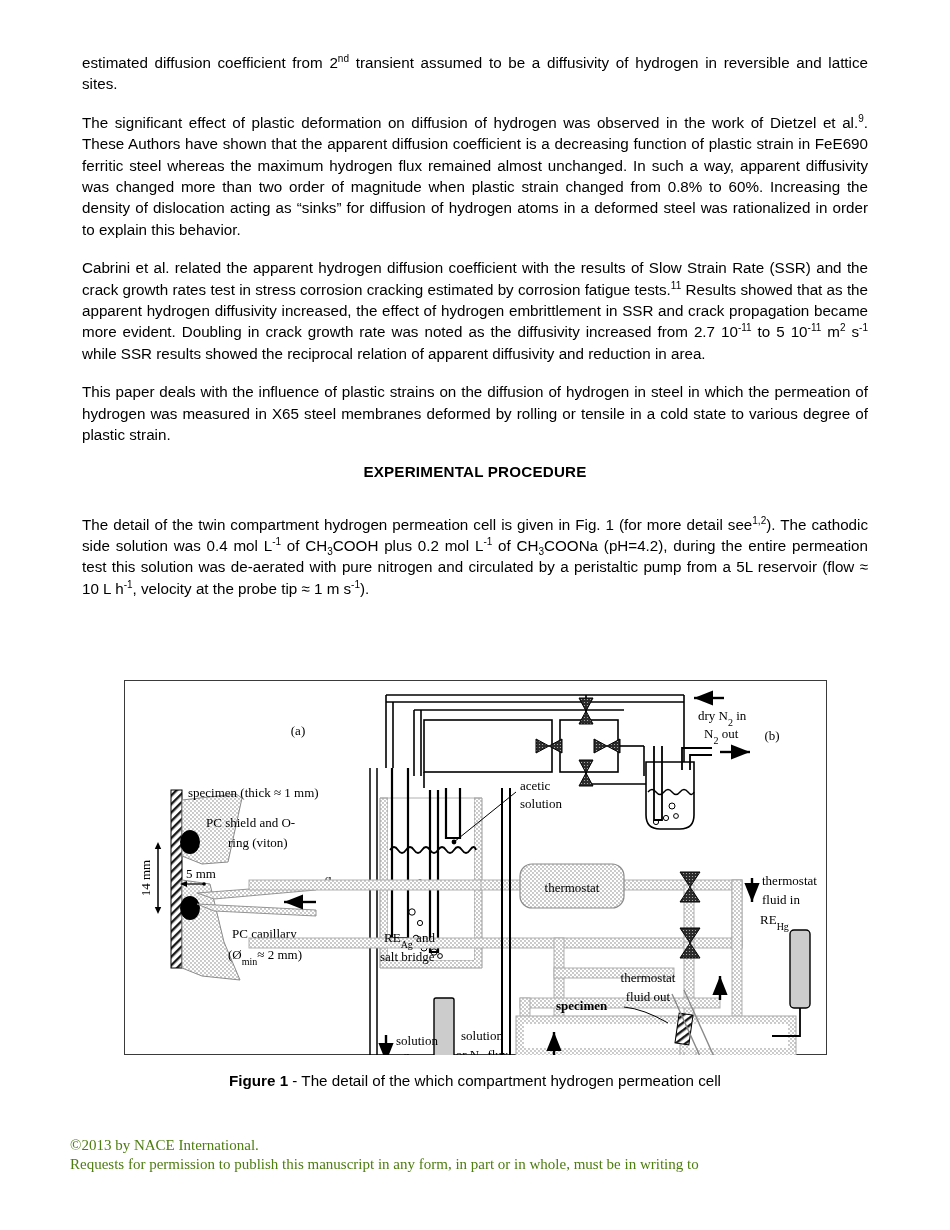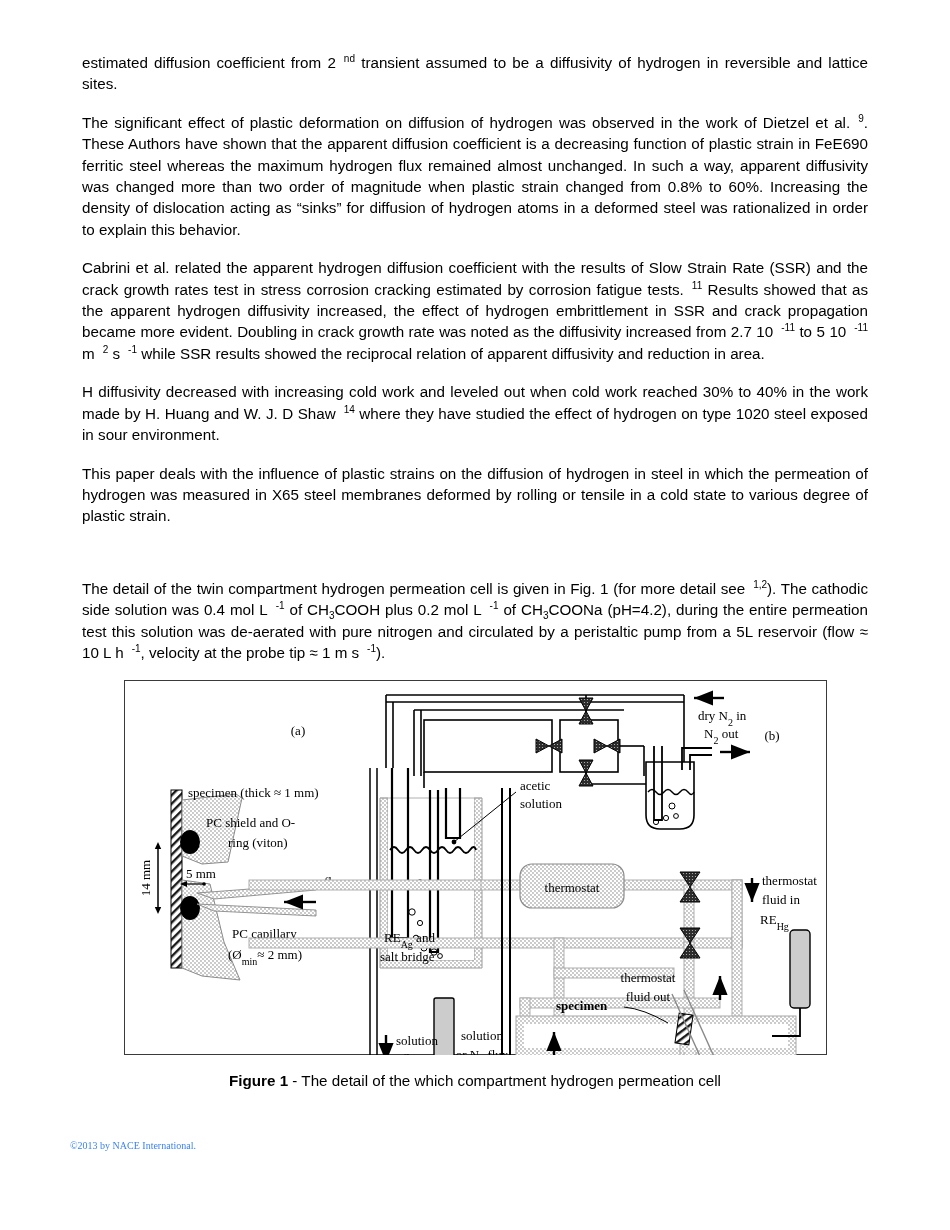--- a/index.html
+++ b/index.html
@@ -35,21 +35,21 @@
     margin: 0 0 17px 0;
     font-family: "Liberation Sans", sans-serif;
     font-size: 15.2px;
     line-height: 21.4px;
     text-align: justify;
     text-justify: inter-word;
     hyphens: none;
   }
   p.para:last-child { margin-bottom: 0; }
 
-  sup { font-size: 0.66em; vertical-align: super; line-height: 0; margin-left: 8px; }
+  sup { font-size: 0.66em; vertical-align: super; line-height: 0; }
   sub { font-size: 0.66em; vertical-align: sub; line-height: 0; }
 
   h2.section-heading {
     margin: 0;
     font-family: "Liberation Sans", sans-serif;
     font-size: 15.2px;
     font-weight: bold;
     text-align: center;
     letter-spacing: 0.2px;
   }
@@ -86,46 +86,46 @@
   }
   .figcaption b { font-weight: bold; margin-top: 41px; }
 
   
   .footer {
     position: absolute;
     left: 70px;
     top: 1136px;
     width: 820px;
     font-family: "Liberation Serif", serif;
-    font-size: 10px;
+    font-size: 15px;
     line-height: 19.4px;
-    color: #3b82f6;
+    color: #4d7c0f;
   }
   .footer div { white-space: nowrap; }
 
   
   .fl {
     font-family: "Liberation Serif", serif;
     font-size: 13px;
     fill: #000;
   }
   .fl-b { font-weight: bold; }
 </style>
 </head>
 <body>
 
 <div class="page">
 
   <div class="textcol">
     <p class="para">estimated diffusion coefficient from 2<sup>nd</sup> transient assumed to be a diffusivity of hydrogen in reversible and lattice sites.</p>
     <p class="para">The significant effect of plastic deformation on diffusion of hydrogen was observed in the work of Dietzel et al.<sup>9</sup>. These Authors have shown that the apparent diffusion coefficient is a decreasing function of plastic strain in FeE690 ferritic steel whereas the maximum hydrogen flux remained almost unchanged. In such a way, apparent diffusivity was changed more than two order of magnitude when plastic strain changed from 0.8% to 60%. Increasing the density of dislocation acting as “sinks” for diffusion of hydrogen atoms in a deformed steel was rationalized in order to explain this behavior.</p>
     <p class="para">Cabrini et al. related the apparent hydrogen diffusion coefficient with the results of Slow Strain Rate (SSR) and the crack growth rates test in stress corrosion cracking estimated by corrosion fatigue tests.<sup>11</sup> Results showed that as the apparent hydrogen diffusivity increased, the effect of hydrogen embrittlement in SSR and crack propagation became more evident. Doubling in crack growth rate was noted as the diffusivity increased from 2.7 10<sup>-11</sup> to 5 10<sup>-11</sup> m<sup>2</sup> s<sup>-1</sup> while SSR results showed the reciprocal relation of apparent diffusivity and reduction in area.</p>
-    <p class="para">H diffusivity decreased with increasing cold work and leveled out when cold work reached 30% to 40% in the work made by H. Huang and W. J. D Shaw<sup>14</sup> where they have studied the effect of hydrogen on type 1020 steel exposed in sour environment.</p>
     <p class="para">This paper deals with the influence of plastic strains on the diffusion of hydrogen in steel in which the permeation of hydrogen was measured in X65 steel membranes deformed by rolling or tensile in a cold state to various degree of plastic strain.</p>
 
+    <h2 class="section-heading">EXPERIMENTAL PROCEDURE</h2>
     <div class="spacer-para"></div>
     <div class="spacer-para"></div>
 
     <p class="para">The detail of the twin compartment hydrogen permeation cell is given in Fig. 1 (for more detail see<sup>1,2</sup>). The cathodic side solution was 0.4 mol L<sup>-1</sup> of CH<sub>3</sub>COOH plus 0.2 mol L<sup>-1</sup> of CH<sub>3</sub>COONa (pH=4.2), during the entire permeation test this solution was de-aerated with pure nitrogen and circulated by a peristaltic pump from a 5L reservoir (flow ≈ 10 L h<sup>-1</sup>, velocity at the probe tip ≈ 1 m s<sup>-1</sup>).</p>
   </div>
 
   <div class="figure-wrap">
     <div class="figure-box"></div>
 
     <svg class="fig-svg" width="703" height="375" viewBox="0 0 703 375">
@@ -398,15 +398,16 @@
       </g>
     </svg>
   </div>
 
   <div class="figcaption">
     <b>Figure 1</b><span> - The detail of the which compartment hydrogen permeation cell</span>
   </div>
 
   <div class="footer">
     <div>©2013 by NACE International.</div>
+    <div>Requests for permission to publish this manuscript in any form, in part or in whole, must be in writing to</div>
   </div>
 
 </div>
 
 </body></html>

